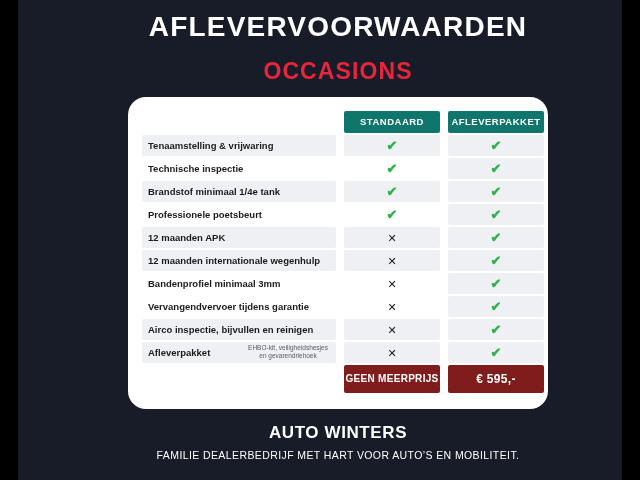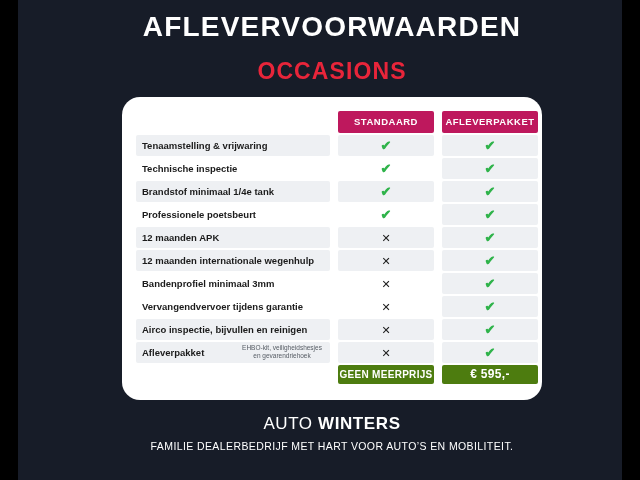--- a/index.html
+++ b/index.html
@@ -26,21 +26,21 @@
     top: 0;
     width: 18px;
     height: 480px;
     background: #000000;
   }
   .sidebar-left { left: 0; }
   .sidebar-right { right: 0; }
 
   .content {
     position: absolute;
-    left: 30px;
+    left: 36px;
     top: 0;
     width: 604px;
     height: 480px;
   }
 
   .title-block {
     text-align: center;
     padding-top: 12px;
   }
   .title-main {
@@ -76,21 +76,21 @@
     table-layout: fixed;
   }
   table.matrix td, table.matrix th {
     padding: 0;
   }
   .col-label { width: 194px; }
   .col-pkg { width: 96px; }
 
   .hdr-empty { background: transparent; }
   .hdr-pkg {
-    background: #be185d;
+    background: #0f766e;
     color: #ffffff;
     font-size: 9.5px;
     font-weight: bold;
     letter-spacing: 0.5px;
     text-align: center;
     height: 22px;
     vertical-align: middle;
     border-radius: 2px;
   }
   .spacer-col { width: 8px; }
@@ -135,42 +135,42 @@
     font-weight: bold;
     line-height: 1;
   }
   .mark-no {
     color: #1b1b1b;
     font-size: 11px;
     line-height: 1;
   }
 
   .price-cell {
-    height: 19px;
+    height: 28px;
     text-align: center;
     vertical-align: middle;
-    background: #4d7c0f;
+    background: #7f1d1d;
     color: #ffffff;
     font-size: 10px;
     font-weight: bold;
     letter-spacing: 0.3px;
     border-radius: 2px;
   }
   .price-cell.big { font-size: 12px; }
 
   .footer {
     text-align: center;
     margin-top: 14px;
   }
   .footer-brand {
     font-size: 17px;
     color: #ffffff;
     letter-spacing: 0.6px;
   }
-  .footer-brand .light { font-weight: normal; text-align: right; }
+  .footer-brand .light { font-weight: bold; text-align: right; }
   .footer-brand .bold { font-weight: bold; }
   .footer-tag {
     font-size: 10.5px;
     color: #ffffff;
     letter-spacing: 0.4px;
     margin-top: 6px;
   }
 </style>
 </head>
 <body>

